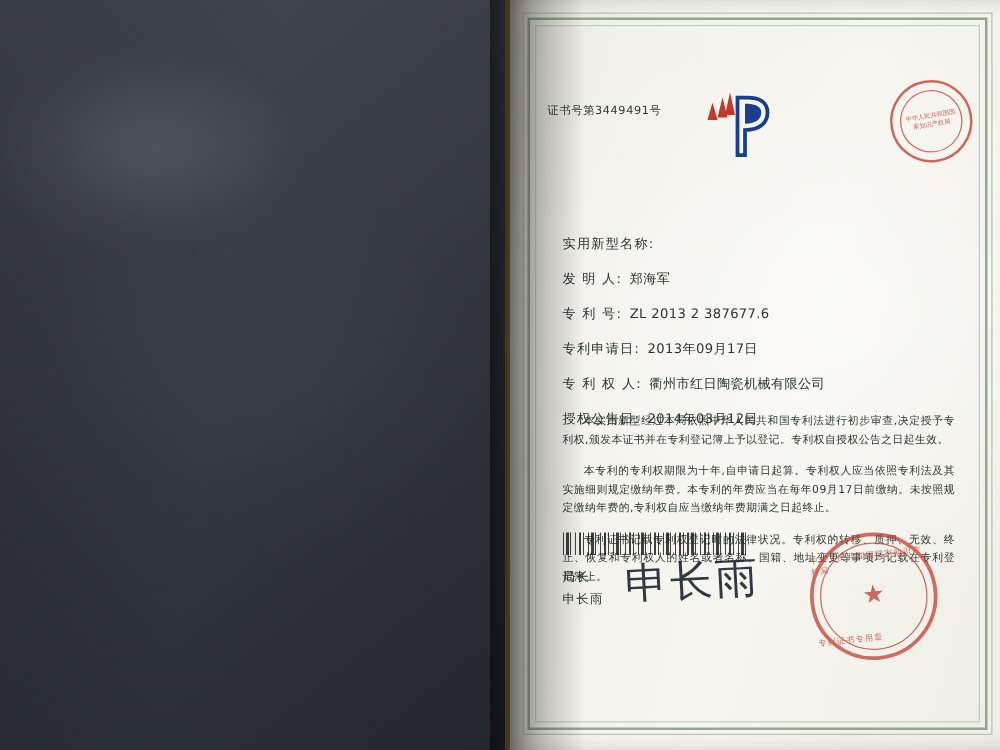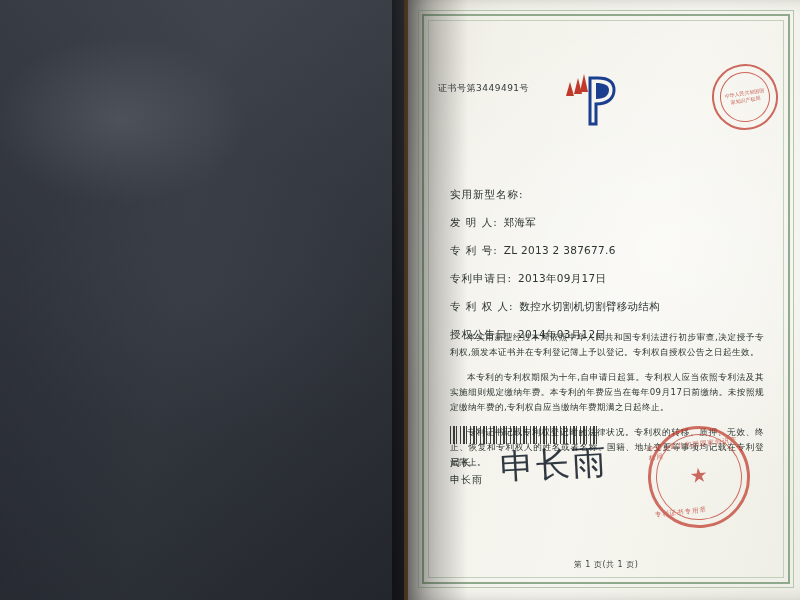--- a/index.html
+++ b/index.html
@@ -340,21 +340,21 @@
         <div class="field-row">
           <span class="field-label">专 利 号:</span>
           <span class="field-value">ZL 2013 2 387677.6</span>
         </div>
         <div class="field-row">
           <span class="field-label">专利申请日:</span>
           <span class="field-value">2013年09月17日</span>
         </div>
         <div class="field-row">
           <span class="field-label">专 利 权 人:</span>
-          <span class="field-value">数控水切割机切割臂移动结构</span>
+          <span class="field-value">衢州市红日陶瓷机械有限公司</span>
         </div>
         <div class="field-row">
           <span class="field-label">授权公告日:</span>
           <span class="field-value">2014年03月12日</span>
         </div>
       </div>
 
       <div class="body-text">
         <p>本实用新型经过本局依照中华人民共和国专利法进行初步审查,决定授予专利权,颁发本证书并在专利登记簿上予以登记。专利权自授权公告之日起生效。</p>
         <p>本专利的专利权期限为十年,自申请日起算。专利权人应当依照专利法及其实施细则规定缴纳年费。本专利的年费应当在每年09月17日前缴纳。未按照规定缴纳年费的,专利权自应当缴纳年费期满之日起终止。</p>
@@ -369,18 +369,17 @@
       </div>
       <div id="signature">申长雨</div>
 
       <div id="main-seal">
         <div class="ring"></div>
         <div class="seal-top">中华人民共和国国家知识产权局</div>
         <div class="star">★</div>
         <div class="seal-bottom">专利证书专用章</div>
       </div>
 
-      <div id="page-footer">第 1 页(共 1 页)</div>
     </div>
   </div>
 
   <div id="page-shadow"></div>
 </div>
 
 </body></html>

